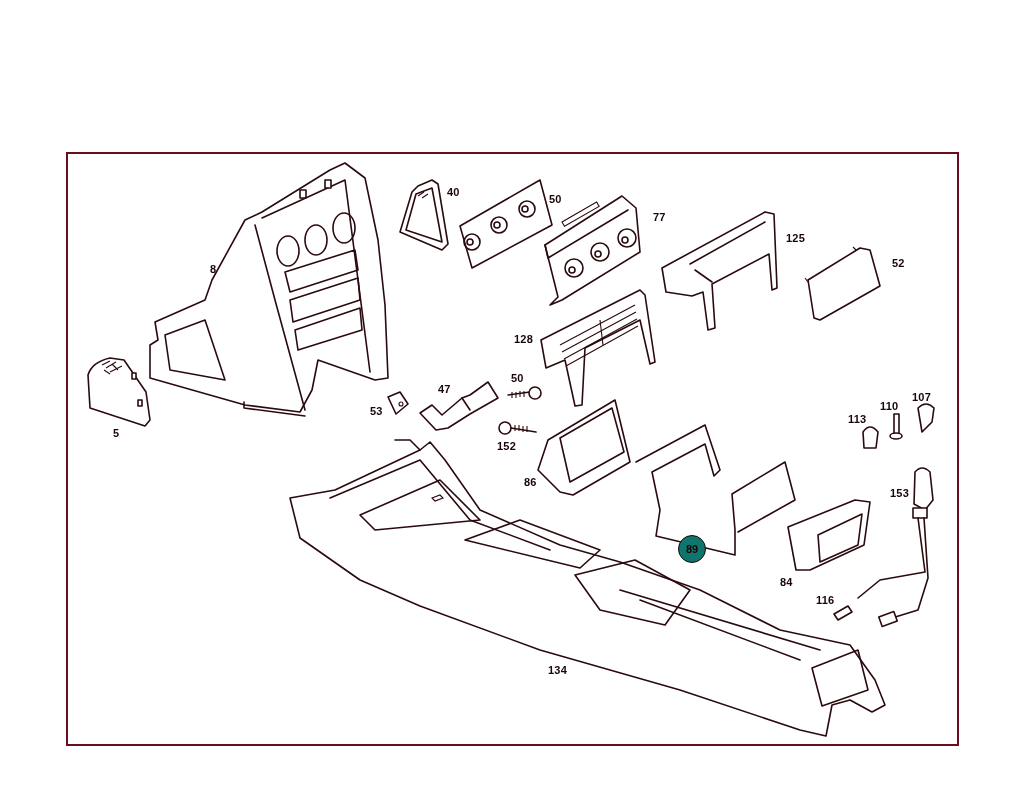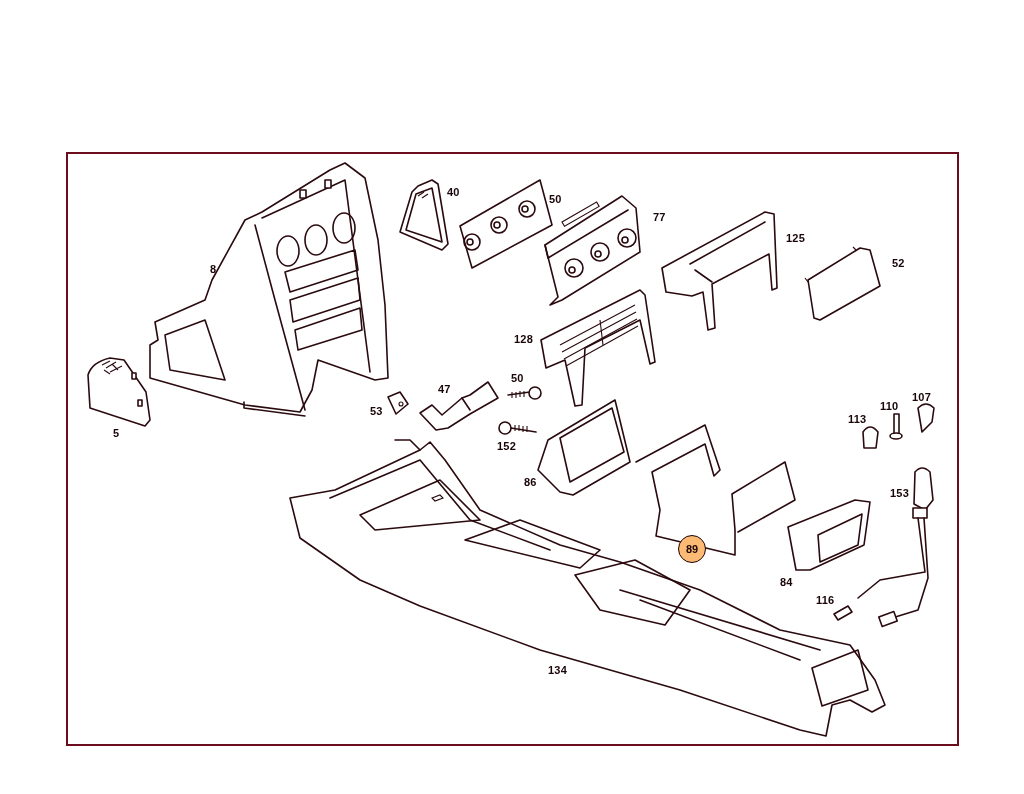--- a/index.html
+++ b/index.html
@@ -3,21 +3,21 @@
 <meta charset="utf-8">
 <style>
   html,body{margin:0;padding:0;background:#ffffff;}
   body{width:1024px;height:794px;position:relative;overflow:hidden;font-family:"Liberation Sans",sans-serif;}
   #frame{position:absolute;left:66px;top:152px;width:889px;height:590px;border:2px solid #6b0d1c;box-sizing:content-box;}
   svg#art{position:absolute;left:0;top:0;width:1024px;height:794px;}
   .ln{fill:none;stroke:#2a0a0e;stroke-width:1.6;stroke-linejoin:round;stroke-linecap:round;}
   .lnw{fill:#ffffff;stroke:#2a0a0e;stroke-width:1.6;stroke-linejoin:round;stroke-linecap:round;}
   .thin{fill:none;stroke:#2a0a0e;stroke-width:1.1;}
   .lbl{position:absolute;font-weight:bold;font-size:11px;color:#1a0508;letter-spacing:0.2px;line-height:1;}
-  .circ{position:absolute;width:26px;height:26px;border:1.5px solid #1a0508;border-radius:50%;display:flex;align-items:center;justify-content:center;font-weight:bold;font-size:11px;color:#1a0508;background:#fdba74;}
+  .circ{position:absolute;width:26px;height:26px;border:1.5px solid #1a0508;border-radius:50%;display:flex;align-items:center;justify-content:center;font-weight:bold;font-size:11px;color:#1a0508;background:#0f766e;}
 </style>
 </head>
 <body>
 
 <div id="frame"></div>
 
 <svg id="art" viewBox="0 0 1024 794">
 
   <g>
     <path class="lnw" d="M88,375 Q92,362 110,358 L124,360 L146,392 L150,420 L145,426 L90,408 Z"></path>

